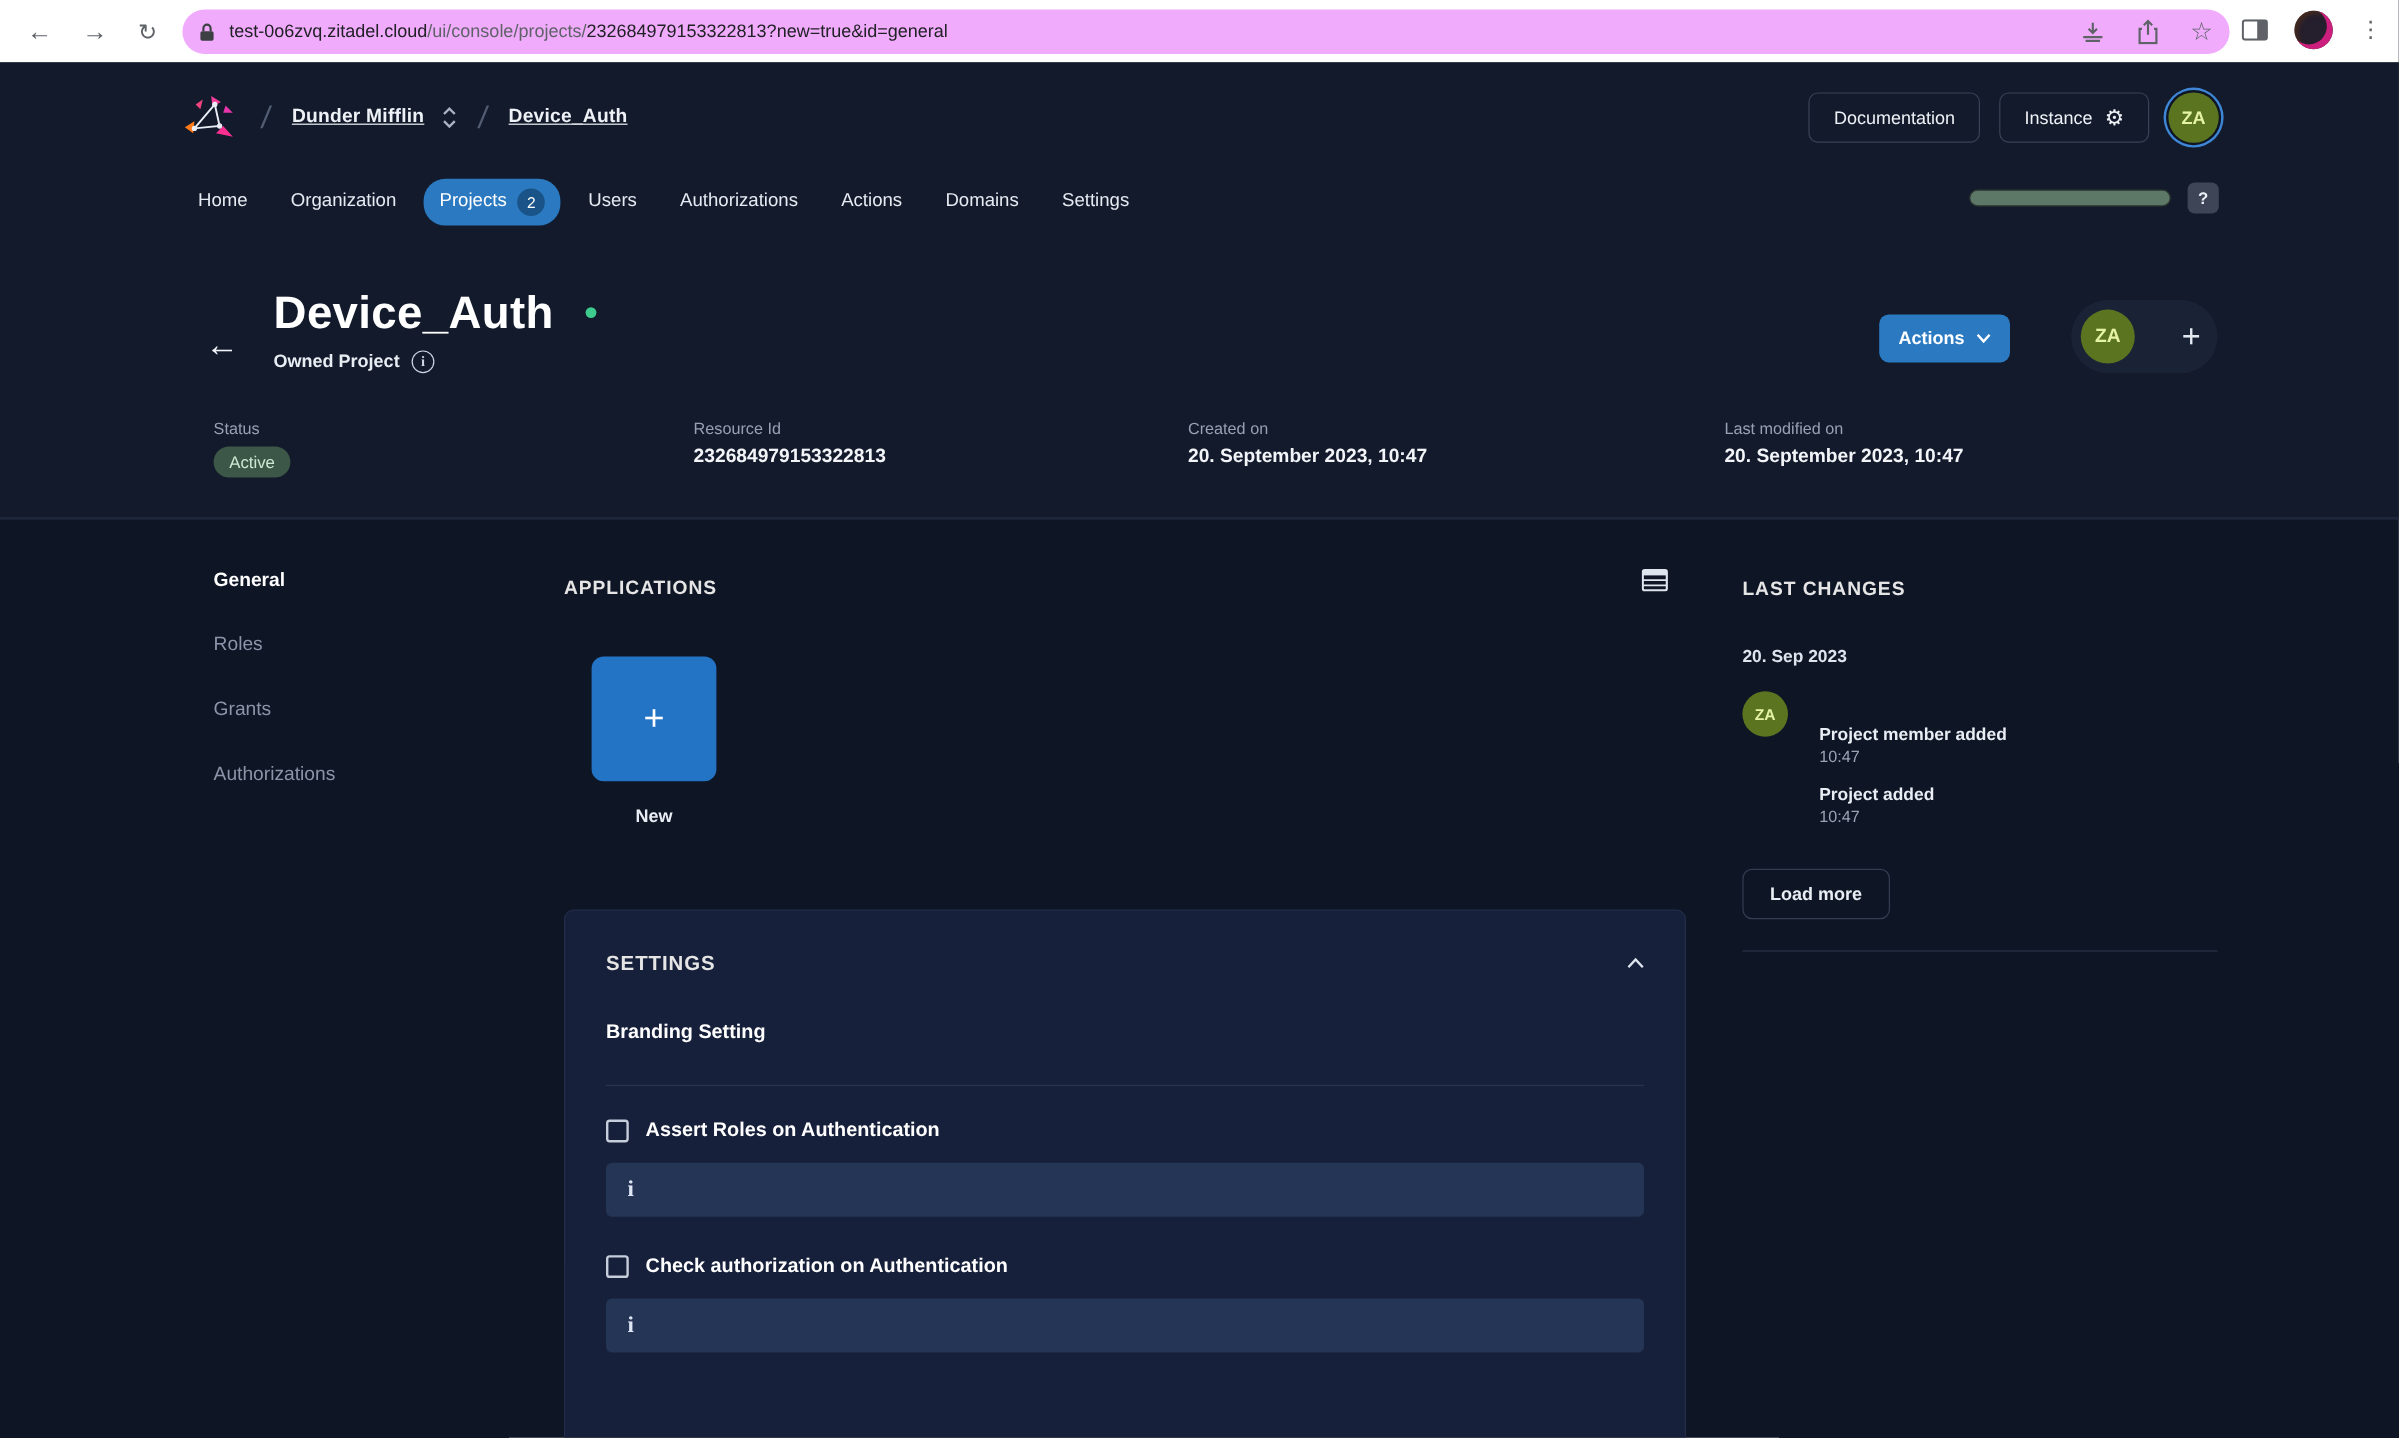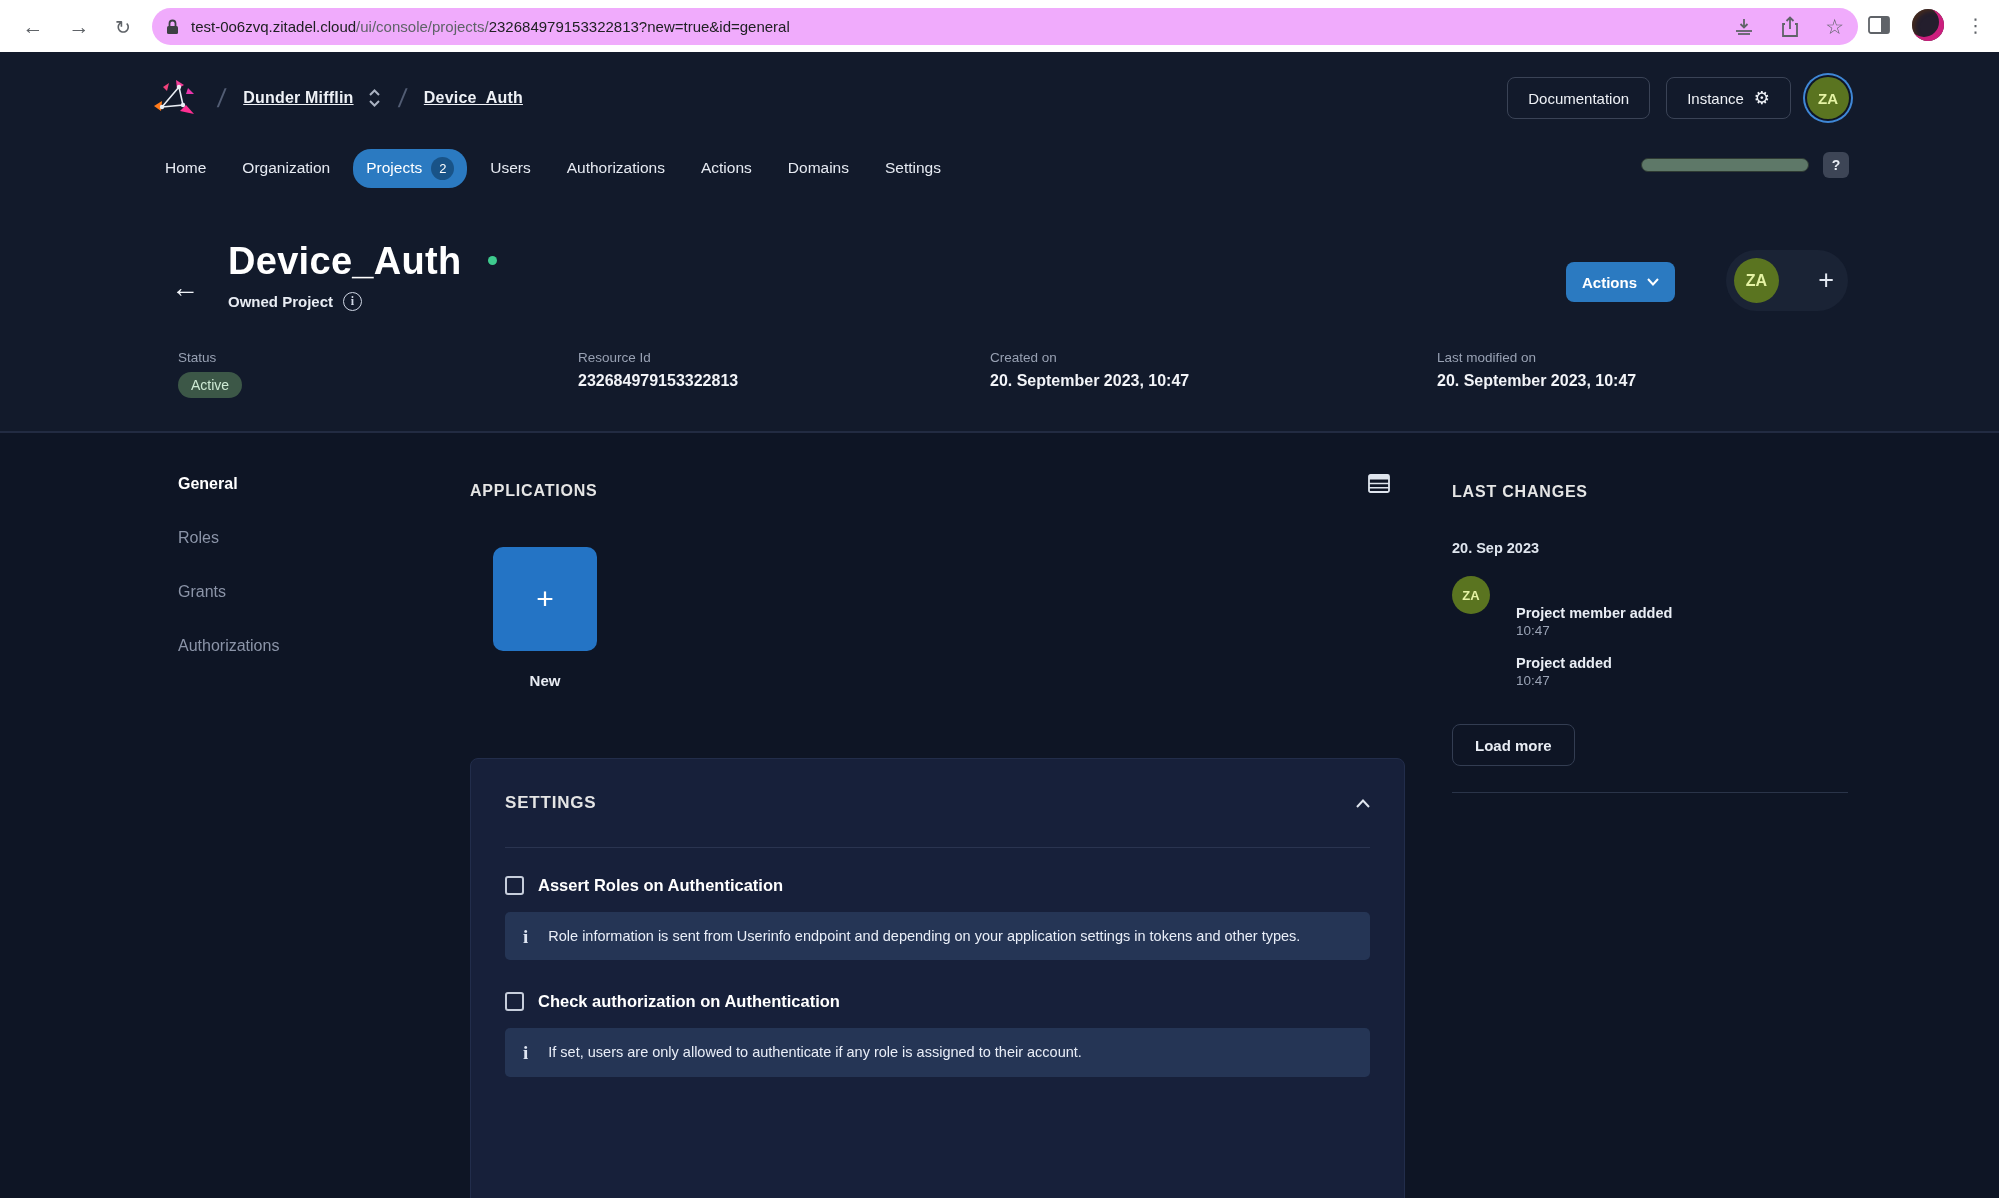--- a/index.html
+++ b/index.html
@@ -282,35 +282,34 @@
   <div class="settings-card">
     <div class="settings-head">
       <div class="section-heading" style="font-size:17px;">SETTINGS</div>
       <div class="chevron-btn">
         <svg width="14" height="9" viewBox="0 0 14 9">
           <polyline points="1,8 7,1.5 13,8" fill="none" stroke="currentColor" stroke-width="2"></polyline>
         </svg>
       </div>
     </div>
 
+    <div class="branding-label">Branding Setting</div>
 
     <div class="card-divider"></div>
 
     <div class="check-row">
       <div class="checkbox"></div>
       <div class="check-label">Assert Roles on Authentication</div>
     </div>
     <div class="info-box">
       <span class="info-i">i</span>
-      <div class="info-text">Role information is sent from Userinfo endpoint and depending on your application settings in tokens and other types.</div>
     </div>
 
     <div class="check-row" style="margin-top:32px;">
       <div class="checkbox"></div>
       <div class="check-label">Check authorization on Authentication</div>
     </div>
     <div class="info-box">
       <span class="info-i">i</span>
-      <div class="info-text">If set, users are only allowed to authenticate if any role is assigned to their account.</div>
     </div>
   </div>
 
 </div>
 
 </body></html>

